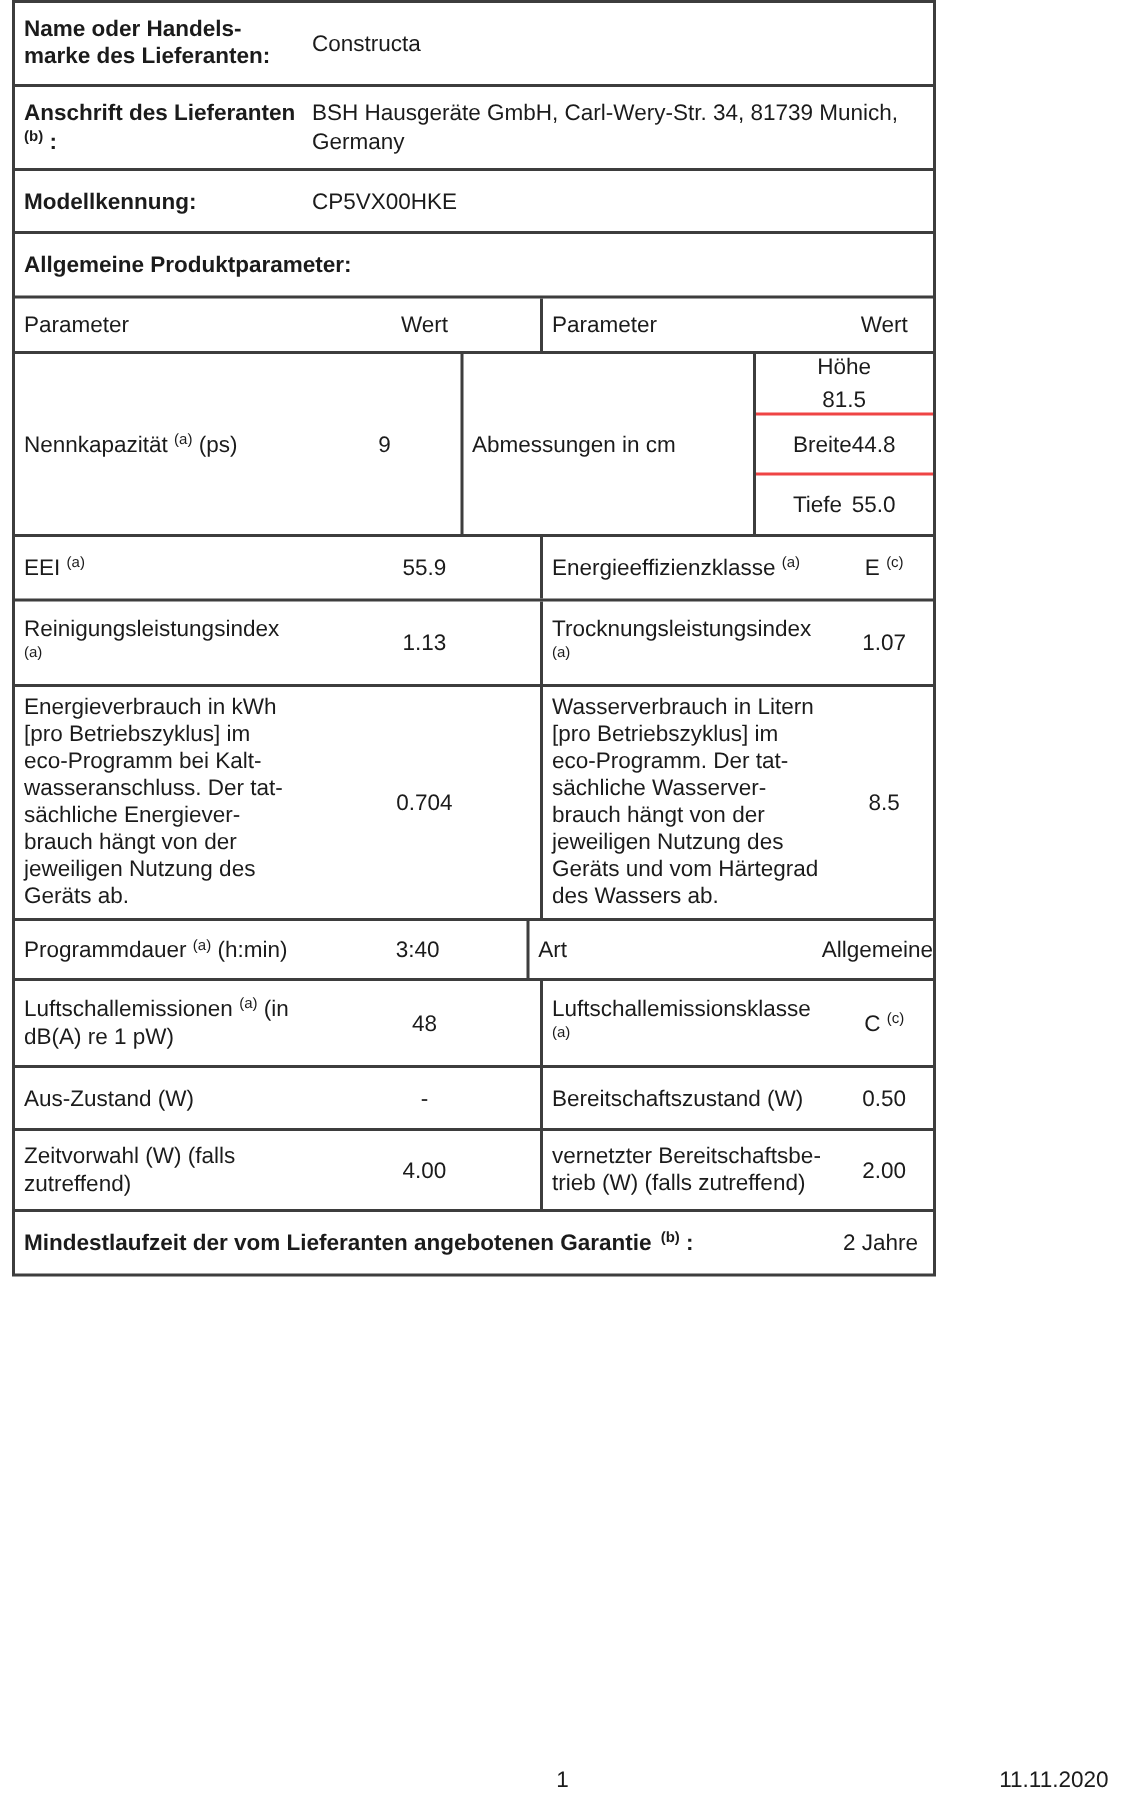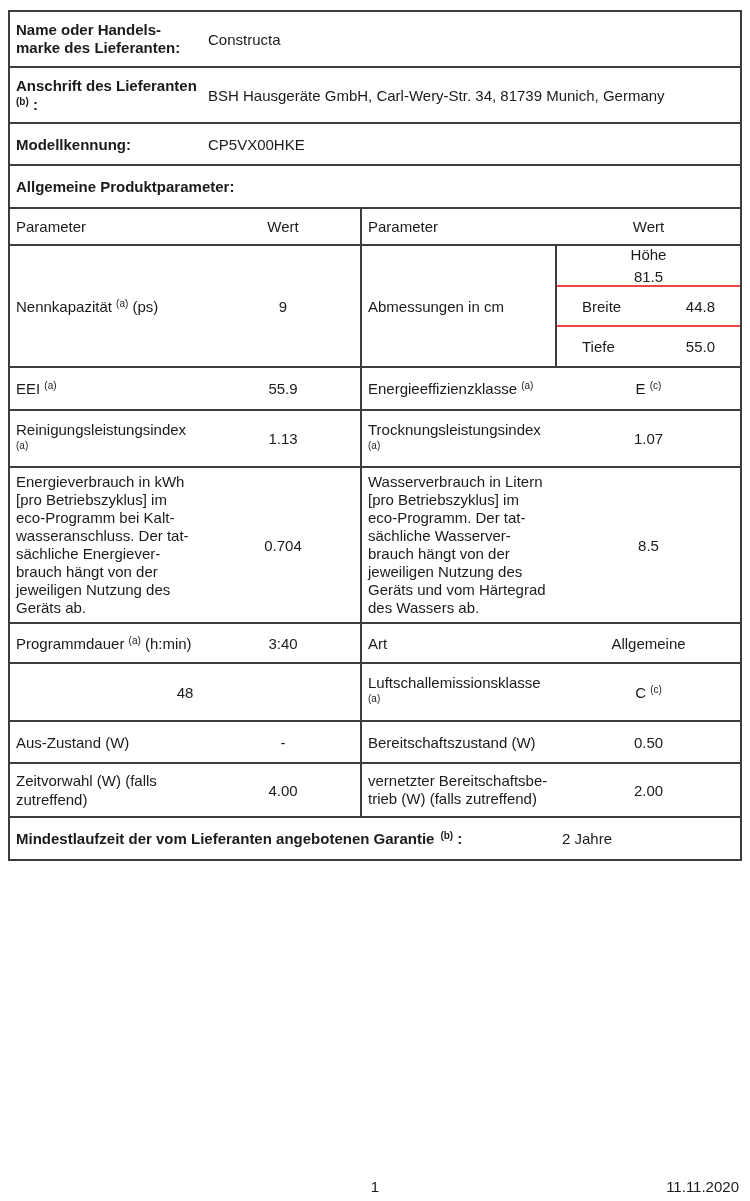--- a/index.html
+++ b/index.html
@@ -10,22 +10,22 @@
     height: 1201px;
     background: #ffffff;
     font-family: "Liberation Sans", "DejaVu Sans", sans-serif;
     font-size: 15px;
     color: #1b1b1b;
     overflow: hidden;
   }
   .doc-table {
     position: absolute;
     left: 8px;
-    top: 10px;
-    width: 734px;
+    top: 0;
+    width: 616px;
     border: 2px solid #3d3d3d;
     background: #ffffff;
   }
   .row { display: flex; border-top: 2px solid #3d3d3d; align-items: stretch; }
   .row:first-child { border-top: none; }
 
   
   .info-label {
     width: 198px;
     padding-left: 6px;
@@ -229,20 +229,25 @@
         <div class="val">3:40</div>
       </div>
       <div class="half-right">
         <div class="lbl lbl-r">Art</div>
         <div class="val">Allgemeine</div>
       </div>
     </div>
 
     <div class="row" style="height:58px">
       <div class="half-left">
+        <div class="lbl lbl-l">
+          <span class="txt">
+            <span>Luftschallemissionen </span><sup>(a)</sup><span> (in dB(A) re 1 pW)</span>
+          </span>
+        </div>
         <div class="val">48</div>
       </div>
       <div class="half-right">
         <div class="lbl lbl-r">
           <span class="txt">
             <span class="blk">Luftschallemissionsklasse</span><sup>(a)</sup>
           </span>
         </div>
         <div class="val">
           <span class="txt">

